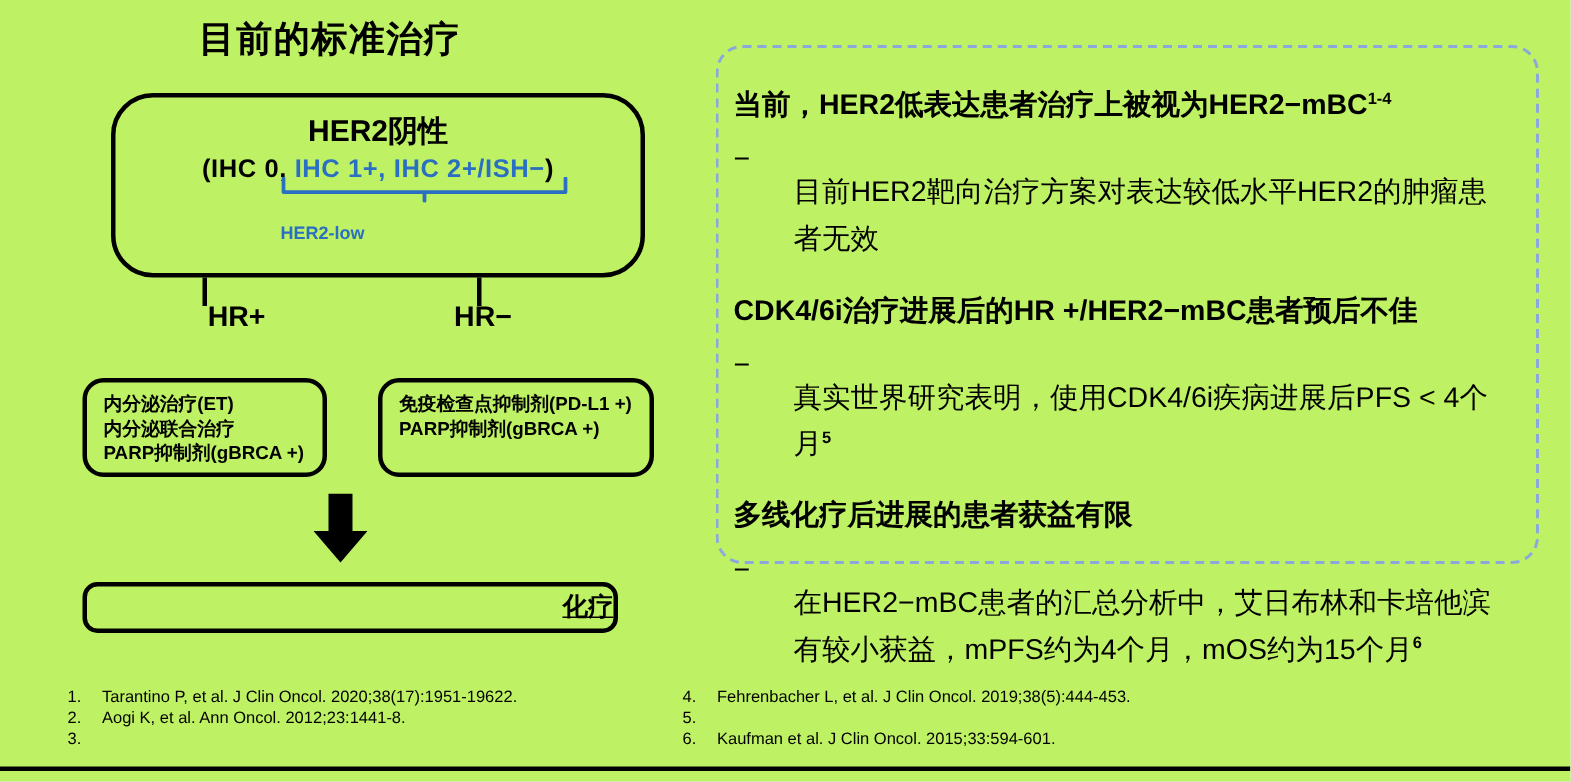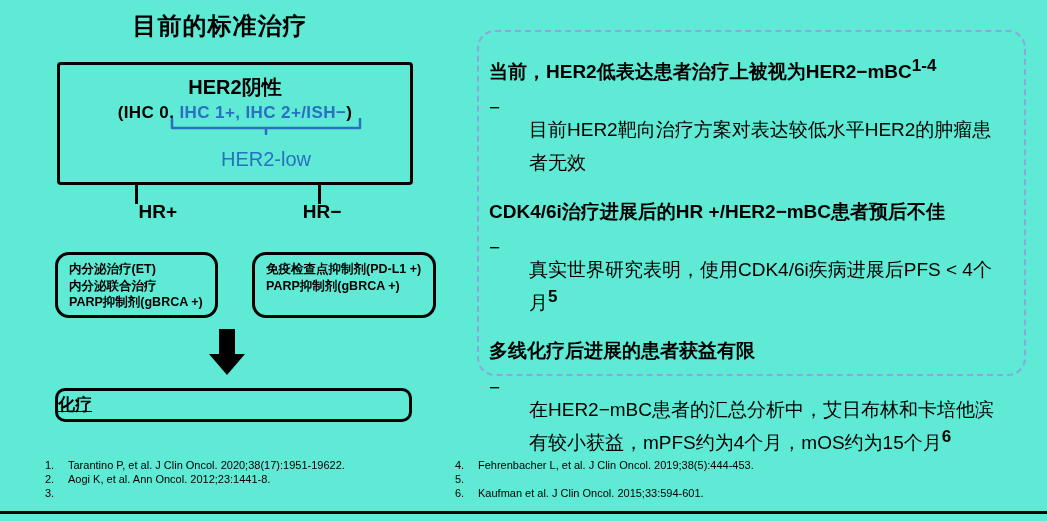--- a/index.html
+++ b/index.html
@@ -1,71 +1,71 @@
 <!DOCTYPE html>
 <html style="--accent-blue: #2a6fc2; --dash-blue: #8ba8dc;"><head>
 <meta charset="utf-8">
 <style>
   :root{
     --accent-blue:#2a6fc2;
     --dash-blue:#8ba8dc;
   }
   html,body{margin:0;padding:0;background:#e8e8e8;}
   .slide{
-    position:relative;width:1047px;height:521px;background:#5eead4;
+    position:relative;width:1047px;height:521px;background:#bef264;
     font-family:"Liberation Sans","DejaVu Sans",sans-serif;color:#000;
     overflow:hidden;margin:0 auto;
   }
   
   .diagram-title{
     position:absolute;left:47px;top:10px;width:346px;margin:0;
     text-align:center;font-size:24px;font-weight:bold;letter-spacing:1px;
   }
   .her2-box{
-    position:absolute;left:57px;top:62px;width:356px;height:123px;
-    border:3px solid #000;border-radius:4px;box-sizing:border-box;
+    position:absolute;left:74px;top:62px;width:356px;height:123px;
+    border:3px solid #000;border-radius:28px;box-sizing:border-box;
     text-align:center;
   }
   .her2-title{margin-top:9px;font-size:20px;font-weight:bold;}
   .her2-sub{margin-top:2px;font-size:17px;font-weight:bold;letter-spacing:.4px;}
   .blue{color:var(--accent-blue);margin-top:22px;}
   .bracket{position:absolute;left:110px;top:53px;}
   .bracket-label{
-    position:absolute;left:110px;top:83px;width:192px;text-align:center;
-    font-size:20px;font-weight:normal;color:var(--accent-blue);
+    position:absolute;left:110px;top:83px;width:192px;text-align:left;
+    font-size:12px;font-weight:bold;color:var(--accent-blue);
   }
   .connector{position:absolute;top:185px;width:3px;height:19px;background:#000;}
   .c1{left:135px;} .c2{left:318px;}
   .hr-label{
     position:absolute;top:201px;width:80px;text-align:center;
     font-size:19px;font-weight:bold;
   }
   .hr1{left:97px;text-align:right;} .hr2{left:282px;}
   .treat-box{
     position:absolute;top:252px;height:66px;border:3px solid #000;
     border-radius:14px;box-sizing:border-box;
     font-size:12.5px;font-weight:bold;line-height:16.5px;
     padding:6px 20px 0 11px;white-space:nowrap;
   }
   .t1{left:55px;width:163px;}
   .t2{left:228px;width:184px;margin-left:24px;}
   .down-arrow{position:absolute;left:209px;top:329px;}
   .chemo-box{
     position:absolute;left:55px;top:388px;width:357px;height:34px;
     border:3px solid #000;border-radius:10px;box-sizing:border-box;
-    text-align:left;font-size:17px;font-weight:bold;line-height:28px;text-decoration:underline;
+    text-align:right;font-size:17px;font-weight:bold;line-height:28px;text-decoration:underline;
   }
   
   .panel{
     position:absolute;left:477px;top:30px;width:549px;height:346px;
     border:2px dashed var(--dash-blue);border-radius:18px;box-sizing:border-box;
     padding:21px 14px 0 10px;
   }
   .sec-heading{font-size:19px;font-weight:bold;line-height:26px;}
-  .sec-heading sup,.btext sup{font-size:17px;font-weight:bold;}
+  .sec-heading sup,.btext sup{font-size:11px;font-weight:bold;}
   .bullet{display:flex;margin:9px 0 16px 0;font-size:19px;line-height:27px;}
   .marker{flex:0 0 40px;width:40px;}
   .btext{flex:1;max-width:481px;margin-top:22px;}
   
   .refs{position:absolute;left:0;top:458px;width:100%;font-size:11px;line-height:14px;}
   .refs-col{position:absolute;top:0;}
   .refs-left{left:45px;}
   .refs-right{left:455px;}
   .ref-row{display:flex;}
   .ref-num{flex:0 0 23px;width:23px;}

